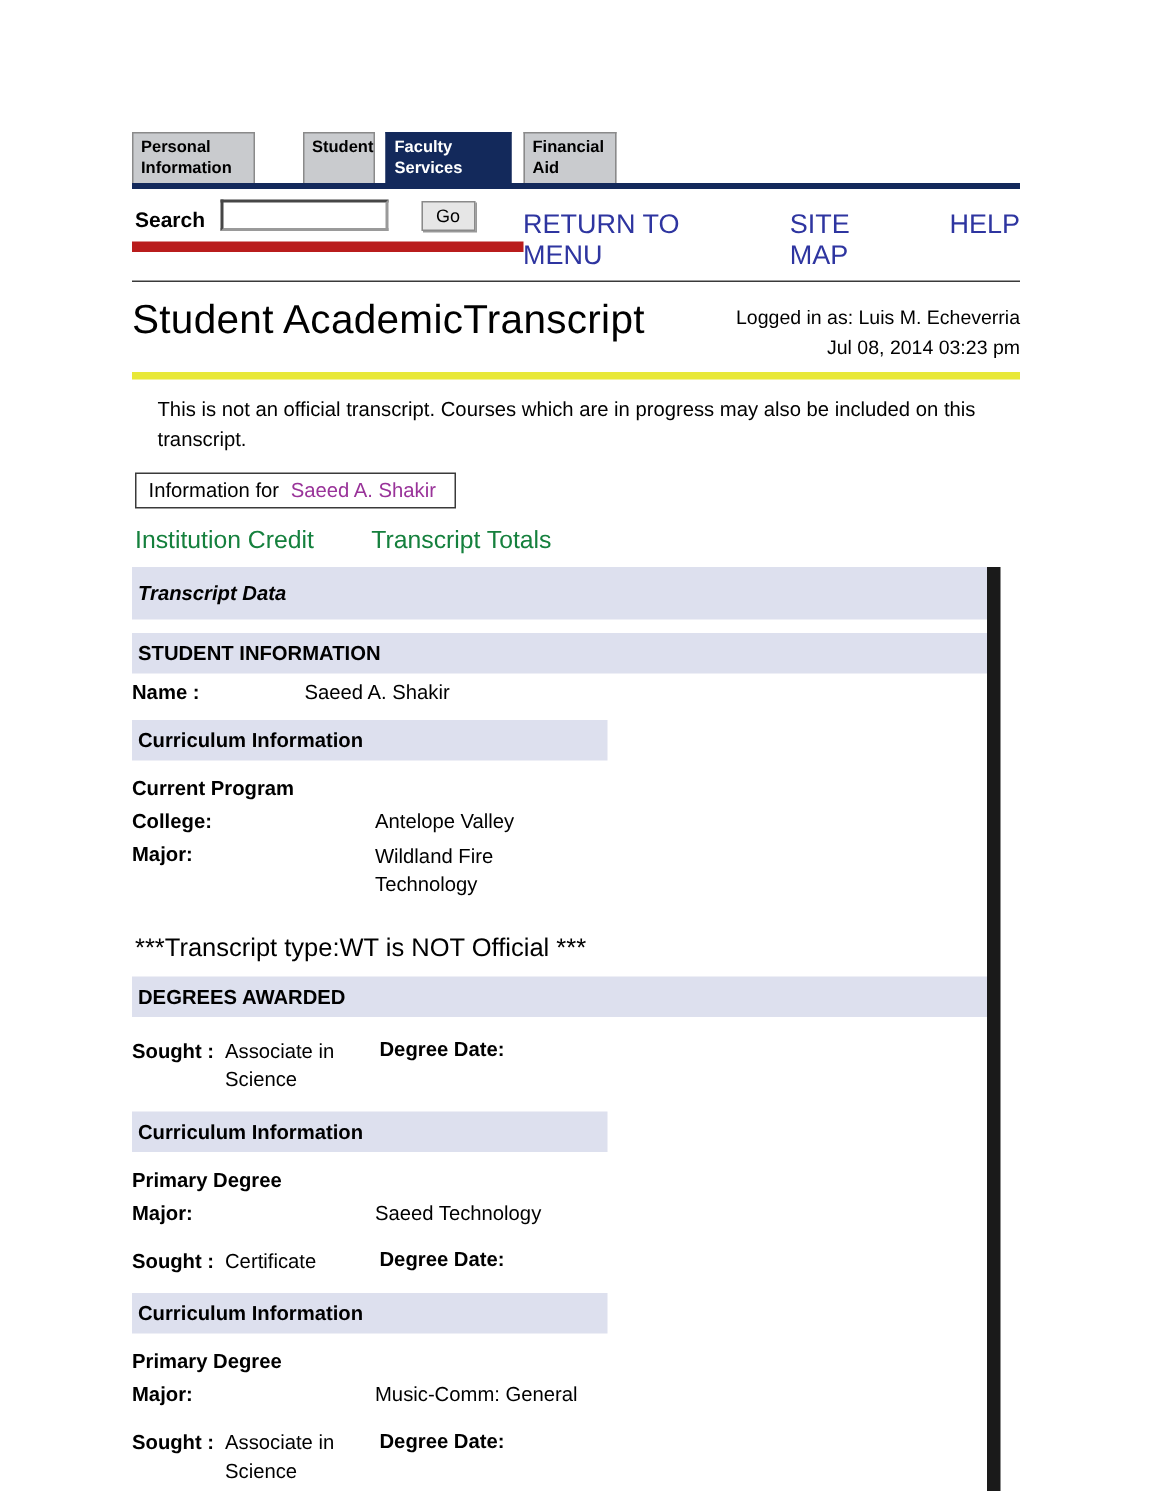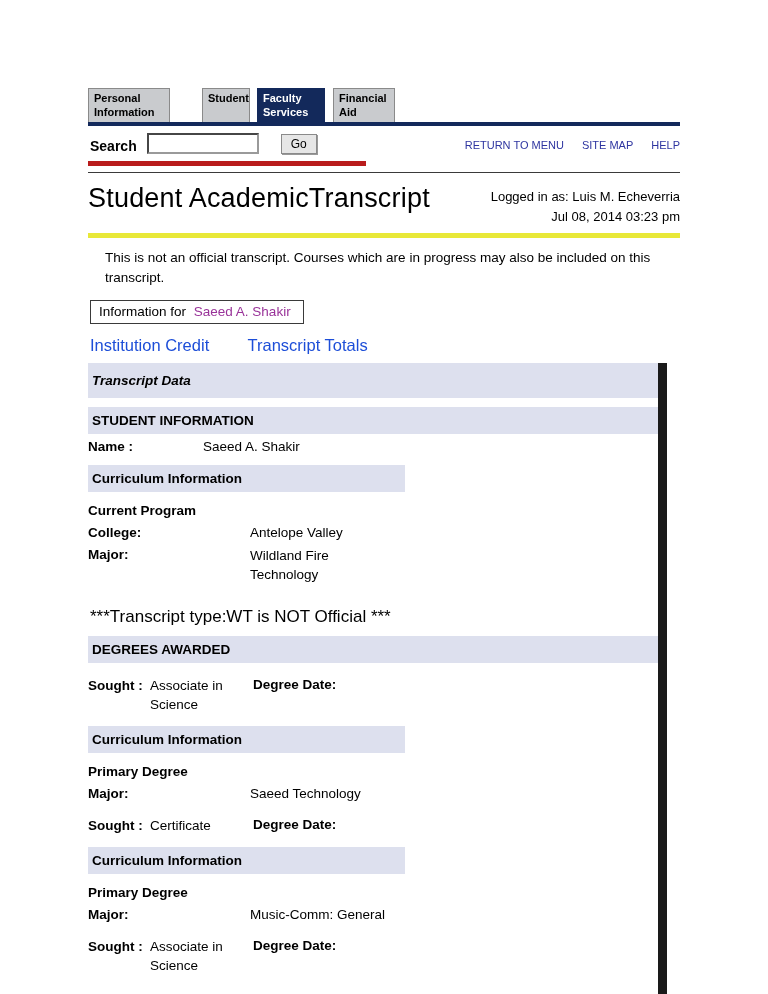--- a/index.html
+++ b/index.html
@@ -22,71 +22,71 @@
     font-size: 11px;
     font-weight: bold;
     padding: 2px 5px;
     min-height: 28px;
     line-height: 1.3;
     cursor: default;
   }
   .tab--active { background: #13295b; color: #ffffff; border-color: #13295b; }
   .tab-personal { width: 82px; margin-right: 32px; }
   .tab-student  { width: 48px; margin-right: 7px; }
-  .tab-faculty  { width: 68px; margin-right: 8px; }
+  .tab-faculty  { width: 84px; margin-right: 8px; }
   .tab-financial{ width: 62px; }
   .tab-underline { height: 4px; background: #13295b; }
 
   
   .search-area { display: flex; justify-content: space-between; align-items: flex-start; padding-top: 7px; }
   .search-left {
     display: flex; align-items: flex-end;
-    border-bottom: 5px solid #b91c1c;
+    border-bottom: 7px solid #b91c1c;
     padding: 0 0 7px 2px;
     width: 278px;
   }
   .search-label { font-weight: bold; font-size: 14px; margin-right: 10px; }
   .search-input {
     width: 112px; height: 21px;
     border: 2px inset #9a9a9a;
     font-size: 13px;
     margin-right: 22px;
     font-family: "Liberation Sans", sans-serif;
   }
   .go-button {
     font-size: 12px;
     padding: 2px 9px;
     background: #e6e6e6;
     border: 1px solid #8a8a8a;
     box-shadow: 1px 1px 0 #999;
     font-family: "Liberation Sans", sans-serif;
     cursor: pointer;
   }
-  .nav-links { display: flex; gap: 18px; font-size: 11px; padding-top: 6px; }
+  .nav-links { display: flex; gap: 30px; font-size: 18px; padding-top: 6px; }
   .nav-link { color: #2e35a0; text-decoration: none; cursor: pointer; }
   .divider-full { border-top: 1px solid #3a3a3a; margin-top: 6px; }
 
   
   .title-row { display: flex; justify-content: space-between; align-items: flex-start; padding: 10px 0 6px; }
   .page-title { margin: 0; font-size: 27px; font-weight: 400; letter-spacing: 0.2px; }
   .login-info { text-align: right; font-size: 13px; line-height: 1.55; padding-top: 4px; }
   .yellow-stripe { height: 5px; background: #e8e838; }
 
   
   .disclaimer { margin: 10px 0 8px 17px; font-size: 13.5px; line-height: 1.5; width: 555px; }
   .info-box {
     display: inline-block;
     border: 1px solid #3a3a3a;
     padding: 3px 12px 4px 8px;
     margin: 4px 0 0 2px;
     font-size: 13.5px;
   }
   .info-name { color: #993399; text-decoration: none; margin-left: 4px; cursor: pointer; }
   .page-links { margin: 12px 0 8px 2px; font-size: 16.5px; }
-  .page-link { color: #1d4ed8; text-decoration: none; margin-right: 34px; cursor: pointer; }
+  .page-link { color: #15803d; text-decoration: none; margin-right: 34px; cursor: pointer; }
 
   
   .transcript { border-right: 9px solid #1a1a1a; padding-bottom: 48px; margin-top: 4px; width: 579px; }
   .bar { background: #dde0ee; font-weight: bold; font-size: 13.5px; padding: 6px 4px; margin-top: 9px; }
   .bar--data { font-style: italic; padding: 10px 4px; margin-top: 0; }
   .bar--half { width: 317px; }
   .trow { display: flex; font-size: 13.5px; padding: 5px 0 2px; }
   .lbl { font-weight: bold; }
   .c-name-label { width: 115px; }
   .c-prog-label { width: 162px; }

